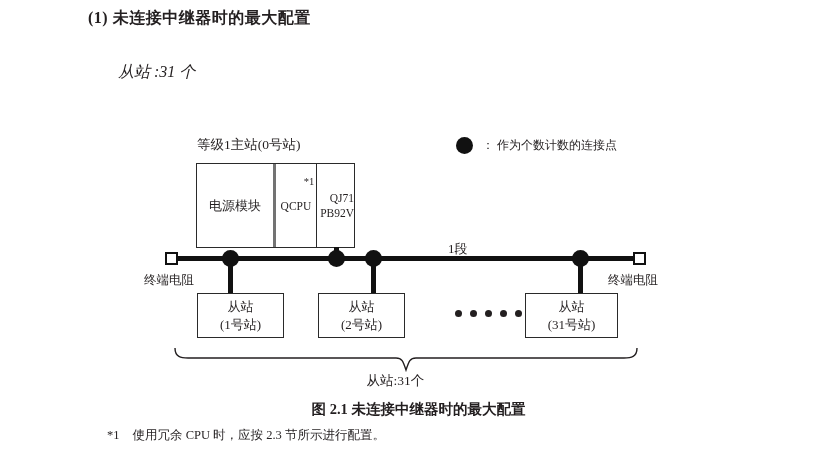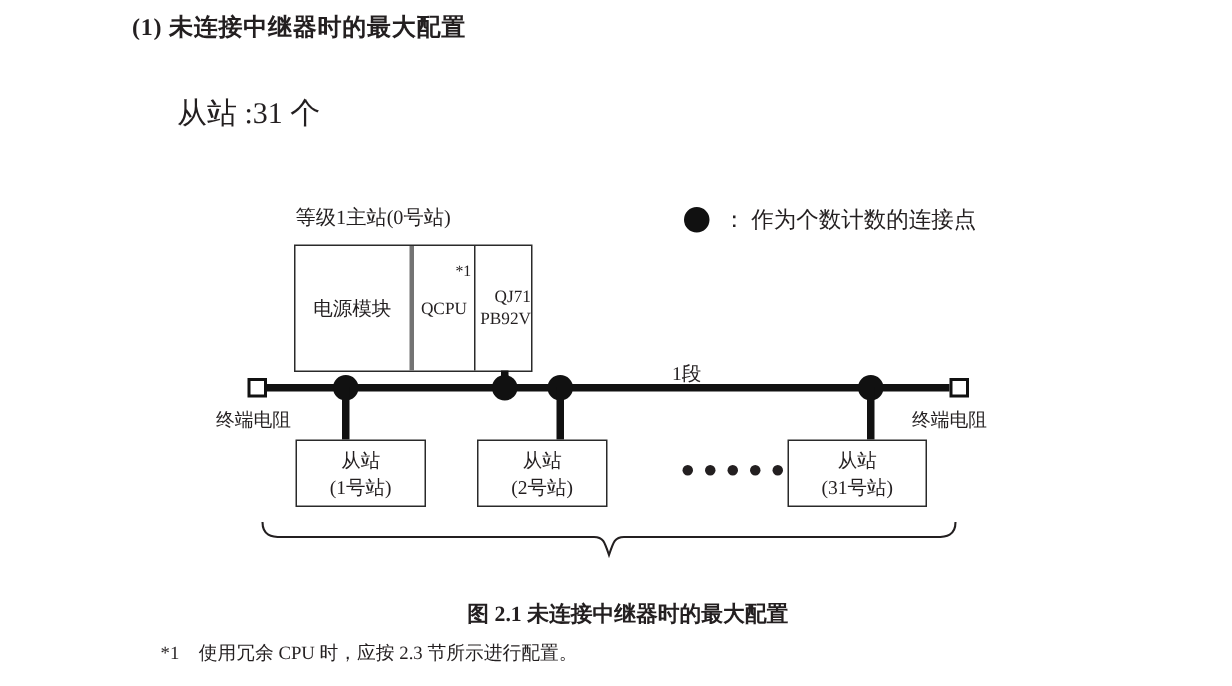--- a/index.html
+++ b/index.html
@@ -18,33 +18,33 @@
     position:absolute;left:88px;top:8px;
     font-weight:bold;font-size:16px;letter-spacing:0.5px;
     white-space:nowrap;
   }
   .sub1{
     position:absolute;left:118px;top:35px;
     font-size:14px;white-space:nowrap;
   }
   .sub2{
     position:absolute;left:118px;top:62px;
-    font-size:20px;white-space:nowrap;
+    font-size:16px;white-space:nowrap;font-style:italic;
   }
 
   
   .legend{
     position:absolute;left:456px;top:137px;
     display:flex;align-items:center;white-space:nowrap;
   }
   .legend-dot{
     width:17px;height:17px;border-radius:50%;
     background:#111111;display:inline-block;
   }
-  .legend-text{font-size:15px;margin-left:9px;}
+  .legend-text{font-size:12px;margin-left:9px;}
 
   
   .master-label{
     position:absolute;left:197px;top:136px;
     font-size:13.5px;white-space:nowrap;
   }
   .master-box{
     position:absolute;left:196px;top:163px;
     width:159px;height:85px;
     border:1px solid #2a2a2a;
@@ -207,20 +207,23 @@
 
   <div class="slave-box s31">
     <div>从站</div>
     <div>(31号站)</div>
   </div>
 
   <svg class="brace" viewBox="0 0 468 26" preserveAspectRatio="none">
     <path d="M3,1 C3,10 9,11 16,11 L224,11 C230,11 231,14 234,23
              C237,14 238,11 244,11 L452,11 C459,11 465,10 465,1" fill="none" stroke="#231f20" stroke-width="1.4"></path>
   </svg>
+  <div class="brace-label">
+    <span>从站:31个</span>
+  </div>
 
   <div class="caption">
     <span>图 2.1  未连接中继器时的最大配置</span>
   </div>
 
   <div class="footnote">
     <span class="fn-mark">*1</span><span>使用冗余 CPU 时，应按 2.3 节所示进行配置。</span>
   </div>
 
 </div>

